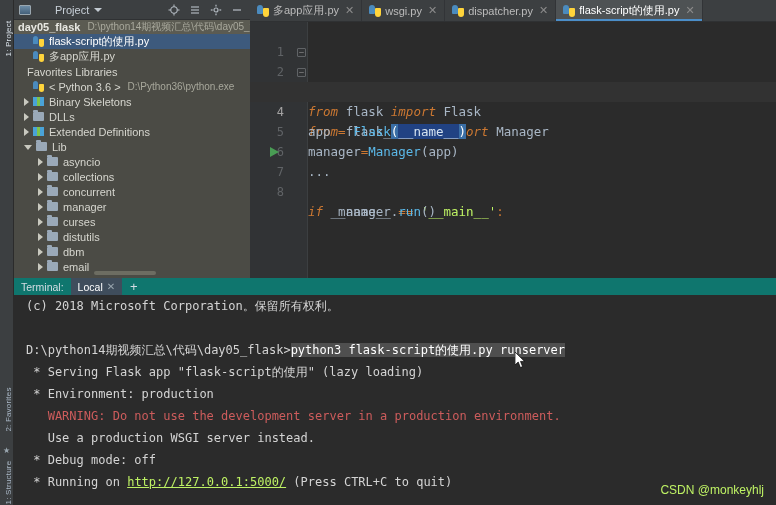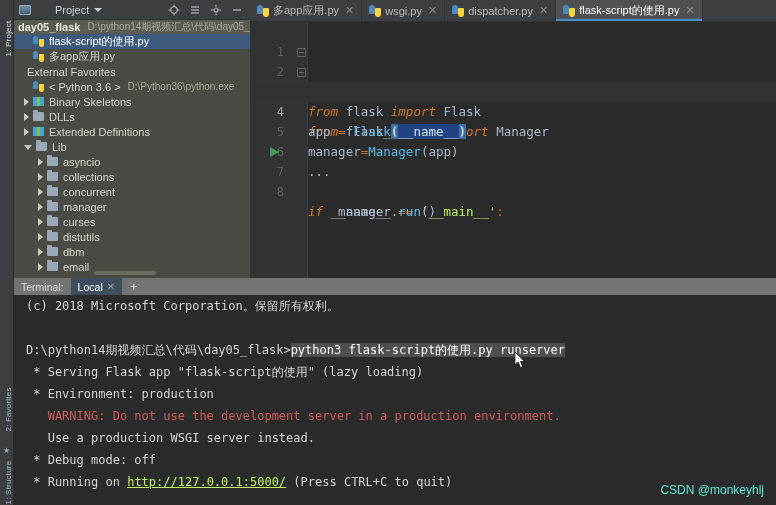--- a/index.html
+++ b/index.html
@@ -151,42 +151,42 @@
   .str{ color:#bef264; }
   .op{ color:#a9b7c6; }
   .eq{ color:#cc7832; }
   .blue{ color:#5bb8e8; }
   .selhl{ background:#214283; color:#d4e2f0; }
   .bracehl{ background:#3a6ea5; color:#ffffff; }
 
   
   .termtabs{
     position:absolute; left:14px; top:278px; right:0; height:17px;
-    background:#737373; display:flex; align-items:center; font-size:10.5px; color:#d5dde4;
+    background:#0f766e; display:flex; align-items:center; font-size:10.5px; color:#d5dde4;
   }
   .termtabs .tt{ padding:0 7px; height:17px; display:flex;align-items:center; }
   .termtabs .tt.sel{ background:#3f4d5c; color:#ffffff; }
   .termtabs .ttx{ color:#9aa7b0; margin-left:4px; font-size:10px;}
   .plus{ color:#d5dde4; font-size:13px; padding:0 8px; line-height:1;}
 
   .terminal{
     position:absolute; left:14px; top:295px; right:0; bottom:0;
     background:#2b2b2b; overflow:hidden;
     font-family:"DejaVu Sans Mono", monospace; font-size:12px; color:#d4d4d4;
   }
   .tline{ height:22px; line-height:22px; padding-left:12px; white-space:pre; }
   .cmdsel{ background:#4f4f4f; color:#ffffff; }
   .twarn{ color:#cd5c5c; }
   .tlink{ color:#bef264; text-decoration:underline; }
 
   .cursor{
     position:absolute; left:515px; top:352px; width:10px; height:16px; z-index:9;
   }
   .watermark{
-    position:absolute; right:12px; bottom:8px; font-size:12px; color:#5eead4; z-index:8;text-align:right;
+    position:absolute; right:12px; bottom:8px; font-size:12px; color:#bef264; z-index:8;text-align:right;
   }
   .hscroll{
     position:absolute; left:14px; top:270px; width:236px; height:6px;
     background:transparent;
   }
   .hscroll .thumb{
     position:absolute; left:80px; top:1px; width:62px; height:4px;
     background:#6d6d62; border-radius:2px;
   }
 </style>
@@ -276,21 +276,21 @@
         <span class="pysm"></span>
       <span>flask-script的使用.py</span>
     </div>
     <div class="trow ind1">
       <span class="arrow none"></span>
         <span class="pysm"></span>
       <span>多app应用.py</span>
     </div>
     <div class="trow ext-lib">
       <span class="arrow none"></span>
-      <span>External Favorites</span>
+      <span>Favorites Libraries</span>
     </div>
     <div class="trow ind1">
       <span class="arrow none"></span>
         <span class="pysm"></span>
       <span>&lt; Python 3.6 &gt;</span>
       <span class="tpath">D:\Python36\python.exe</span>
     </div>
     <div class="trow ind1">
       <span class="arrow"></span>
         <span class="barsico"></span>

